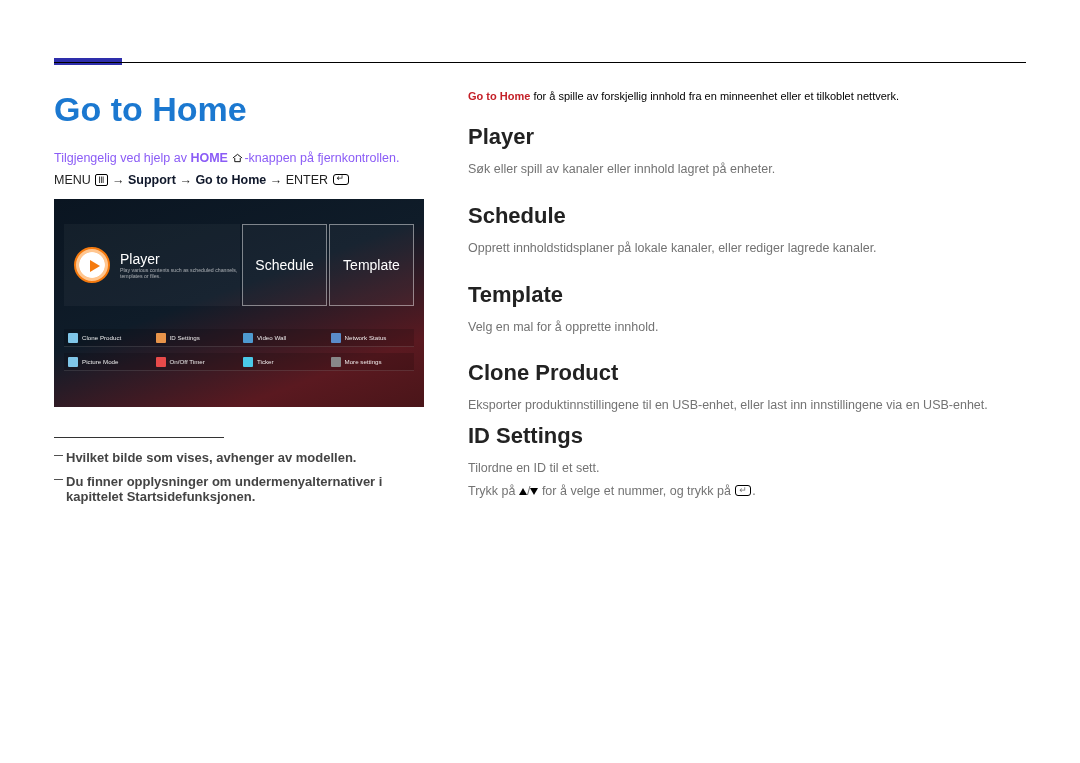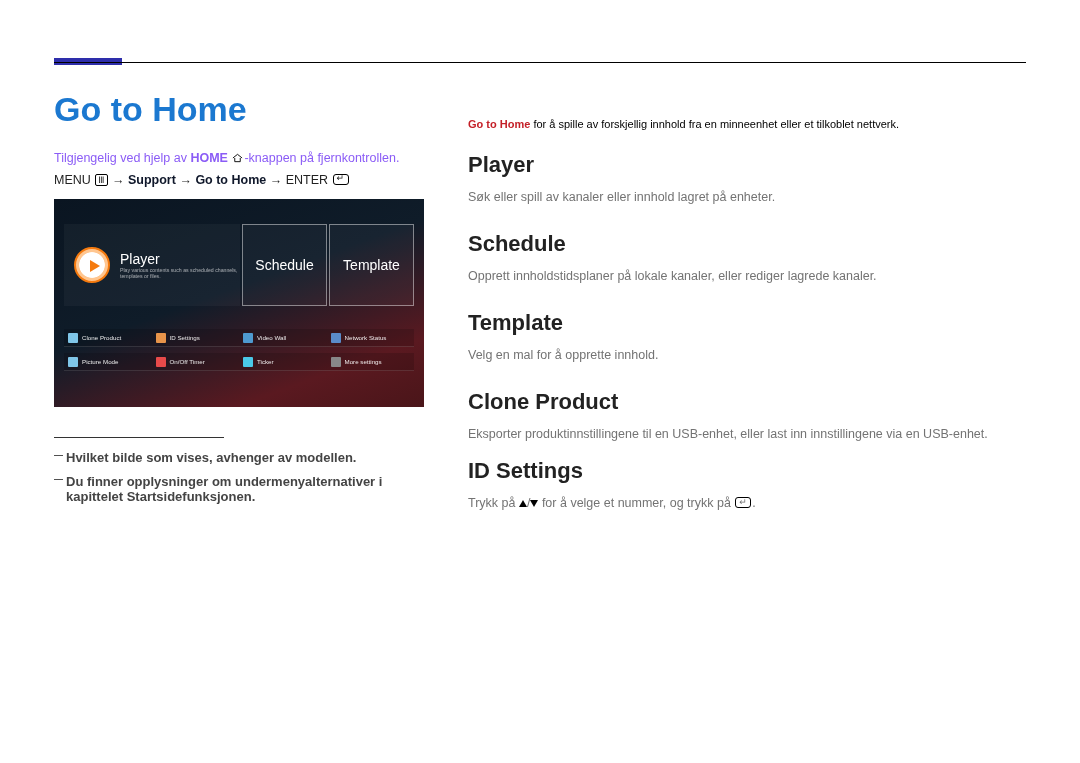--- a/index.html
+++ b/index.html
@@ -16,21 +16,21 @@
     top: 62px; left: 54px; right: 54px;
     border-top: 1px solid #000;
   }
   .topbar-accent {
     position: absolute;
     top: 58px; left: 54px;
     width: 68px;
     height: 7px;
     background: #2e2eab;
   }
-  .cols { display: flex; gap: 44px; margin-top: 30px; align-items: flex-end; }
+  .cols { display: flex; gap: 44px; margin-top: 30px; }
   .left { width: 370px; flex-shrink: 0; }
   .right { flex: 1; }
   .page-title { color: #1b78d0; font-size: 34px; font-weight: 700; margin-bottom: 22px; }
   .intro { font-size: 12.5px; color: #8b5cf6; margin-bottom: 8px; }
   .path { font-size: 12.5px; color: #222; margin-bottom: 12px; }
   .path .bold { font-weight: 400; }
   .path .red { color: #0f172a; font-weight: 700; }
   .icon-box {
     display: inline-block;
     border: 1px solid #000;
@@ -230,20 +230,21 @@
     <h2 class="sect-h">Player</h2>
     <p class="sect-p">Søk eller spill av kanaler eller innhold lagret på enheter.</p>
 
     <h2 class="sect-h">Schedule</h2>
     <p class="sect-p">Opprett innholdstidsplaner på lokale kanaler, eller rediger lagrede kanaler.</p>
 
     <h2 class="sect-h">Template</h2>
     <p class="sect-p">Velg en mal for å opprette innhold.</p>
 
     <h2 class="sect-h">Clone Product</h2>
-    <p class="sect-p" style="margin-bottom:15px">Eksporter produktinnstillingene til en USB-enhet, eller last inn innstillingene via en USB-enhet.</p>
+    <p class="sect-p" style="margin-bottom:8px">Eksporter produktinnstillingene til en USB-enhet, eller last inn innstillingene via en USB-enhet.</p>
 
     <h2 class="sect-h">ID Settings</h2>
+    <p class="sect-p" style="margin-bottom:4px">Tilordne en ID til et sett.</p>
     <p class="sect-p last">
       <span>Trykk på </span><span class="tri-up"></span>/<span class="tri-dn"></span><span> for å velge et nummer, og trykk på </span><span class="icon-enter"></span><span>.</span>
     </p>
   </div>
 </div>
 
 </body></html>

